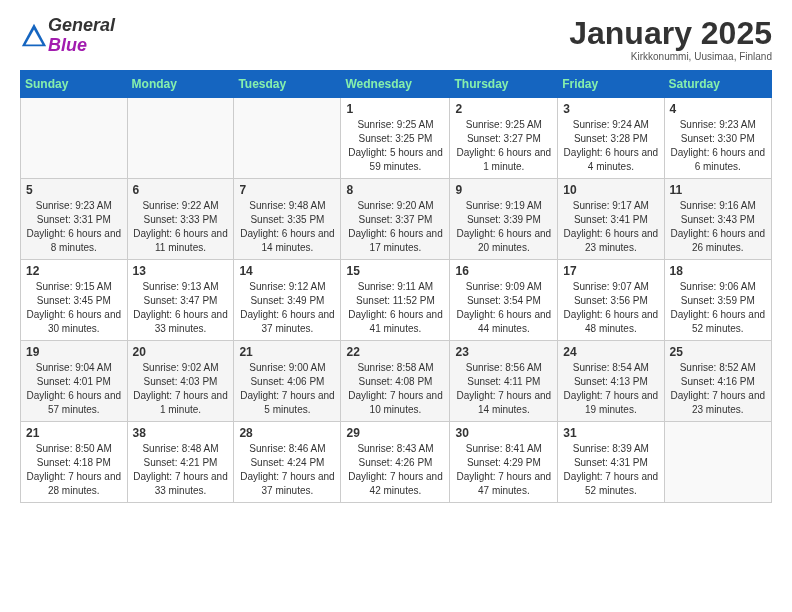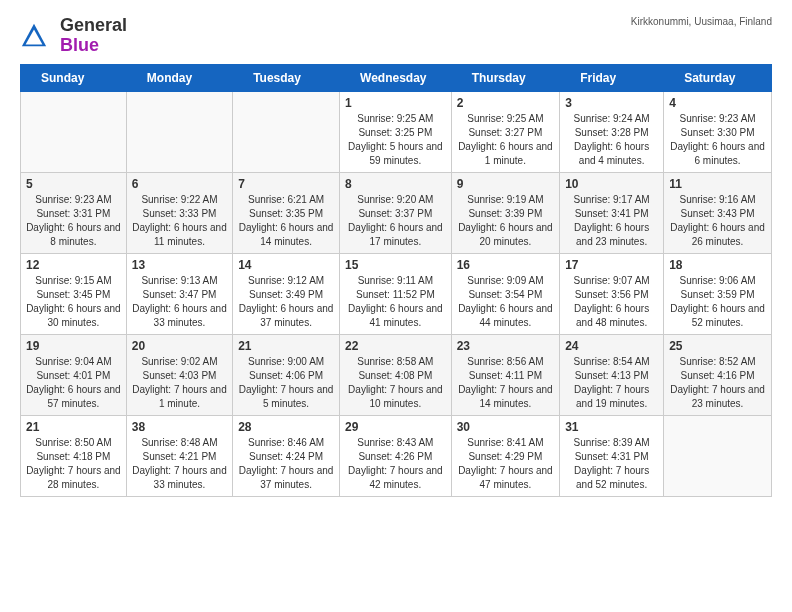--- a/index.html
+++ b/index.html
@@ -12,21 +12,22 @@
     }
     .header {
       display: flex;
       align-items: flex-start;
       justify-content: space-between;
       margin-bottom: 8px;
     }
     .logo {
       display: flex;
       align-items: center;
-      gap: 12px;
+      gap: 0;
+      font-style: italic;
     }
     .logo-text {
       font-size: 18px;
       font-weight: bold;
       line-height: 1.1;
     }
     .logo-general { color: #333; }
     .logo-blue { color: #a21caf; }
     .logo-icon {
       width: 28px;
@@ -45,22 +46,22 @@
       font-size: 10px;
       color: #555;
     }
     table {
       width: 100%;
       border-collapse: collapse;
       font-size: 11px;
     }
     thead tr th {
       background: #1565c0;
-      color: #ffffff;
-      padding: 6px 20px;
+      color: #86efac;
+      padding: 6px 4px;
       text-align: left;
       font-size: 12px;
       font-weight: bold;
       border: 1px solid #1565c0;
     }
     tbody tr td {
       border: 1px solid #ccc;
       vertical-align: top;
       padding: 4px 5px;
       width: 113px;
@@ -96,20 +97,21 @@
     <svg class="logo-icon" viewBox="0 0 30 30" xmlns="http://www.w3.org/2000/svg">
       <polygon points="15,2 28,26 2,26" fill="#1565c0"></polygon>
       <polygon points="15,8 24,24 6,24" fill="#fff"></polygon>
     </svg>
     <div class="logo-text">
       <span class="logo-general">General</span><br>
       <span class="logo-blue">Blue</span>
     </div>
   </div>
   <div class="title-block">
+    <div class="month-title">January 2025</div>
     <div class="subtitle">Kirkkonummi, Uusimaa, Finland</div>
   </div>
 </div>
 
 <table>
   <thead>
     <tr>
     <th>Sunday</th>
         <th>Monday</th>
         <th>Tuesday</th>
@@ -163,21 +165,21 @@
         </td>
         <td>
           <span class="day-num">6</span>
           <div class="day-info">Sunrise: 9:22 AM
 Sunset: 3:33 PM
 Daylight: 6 hours
 and 11 minutes.</div>
         </td>
         <td>
           <span class="day-num">7</span>
-          <div class="day-info">Sunrise: 6:21 AM
+          <div class="day-info">Sunrise: 9:48 AM
 Sunset: 3:35 PM
 Daylight: 6 hours
 and 14 minutes.</div>
         </td>
         <td>
           <span class="day-num">8</span>
           <div class="day-info">Sunrise: 9:20 AM
 Sunset: 3:37 PM
 Daylight: 6 hours
 and 17 minutes.</div>

